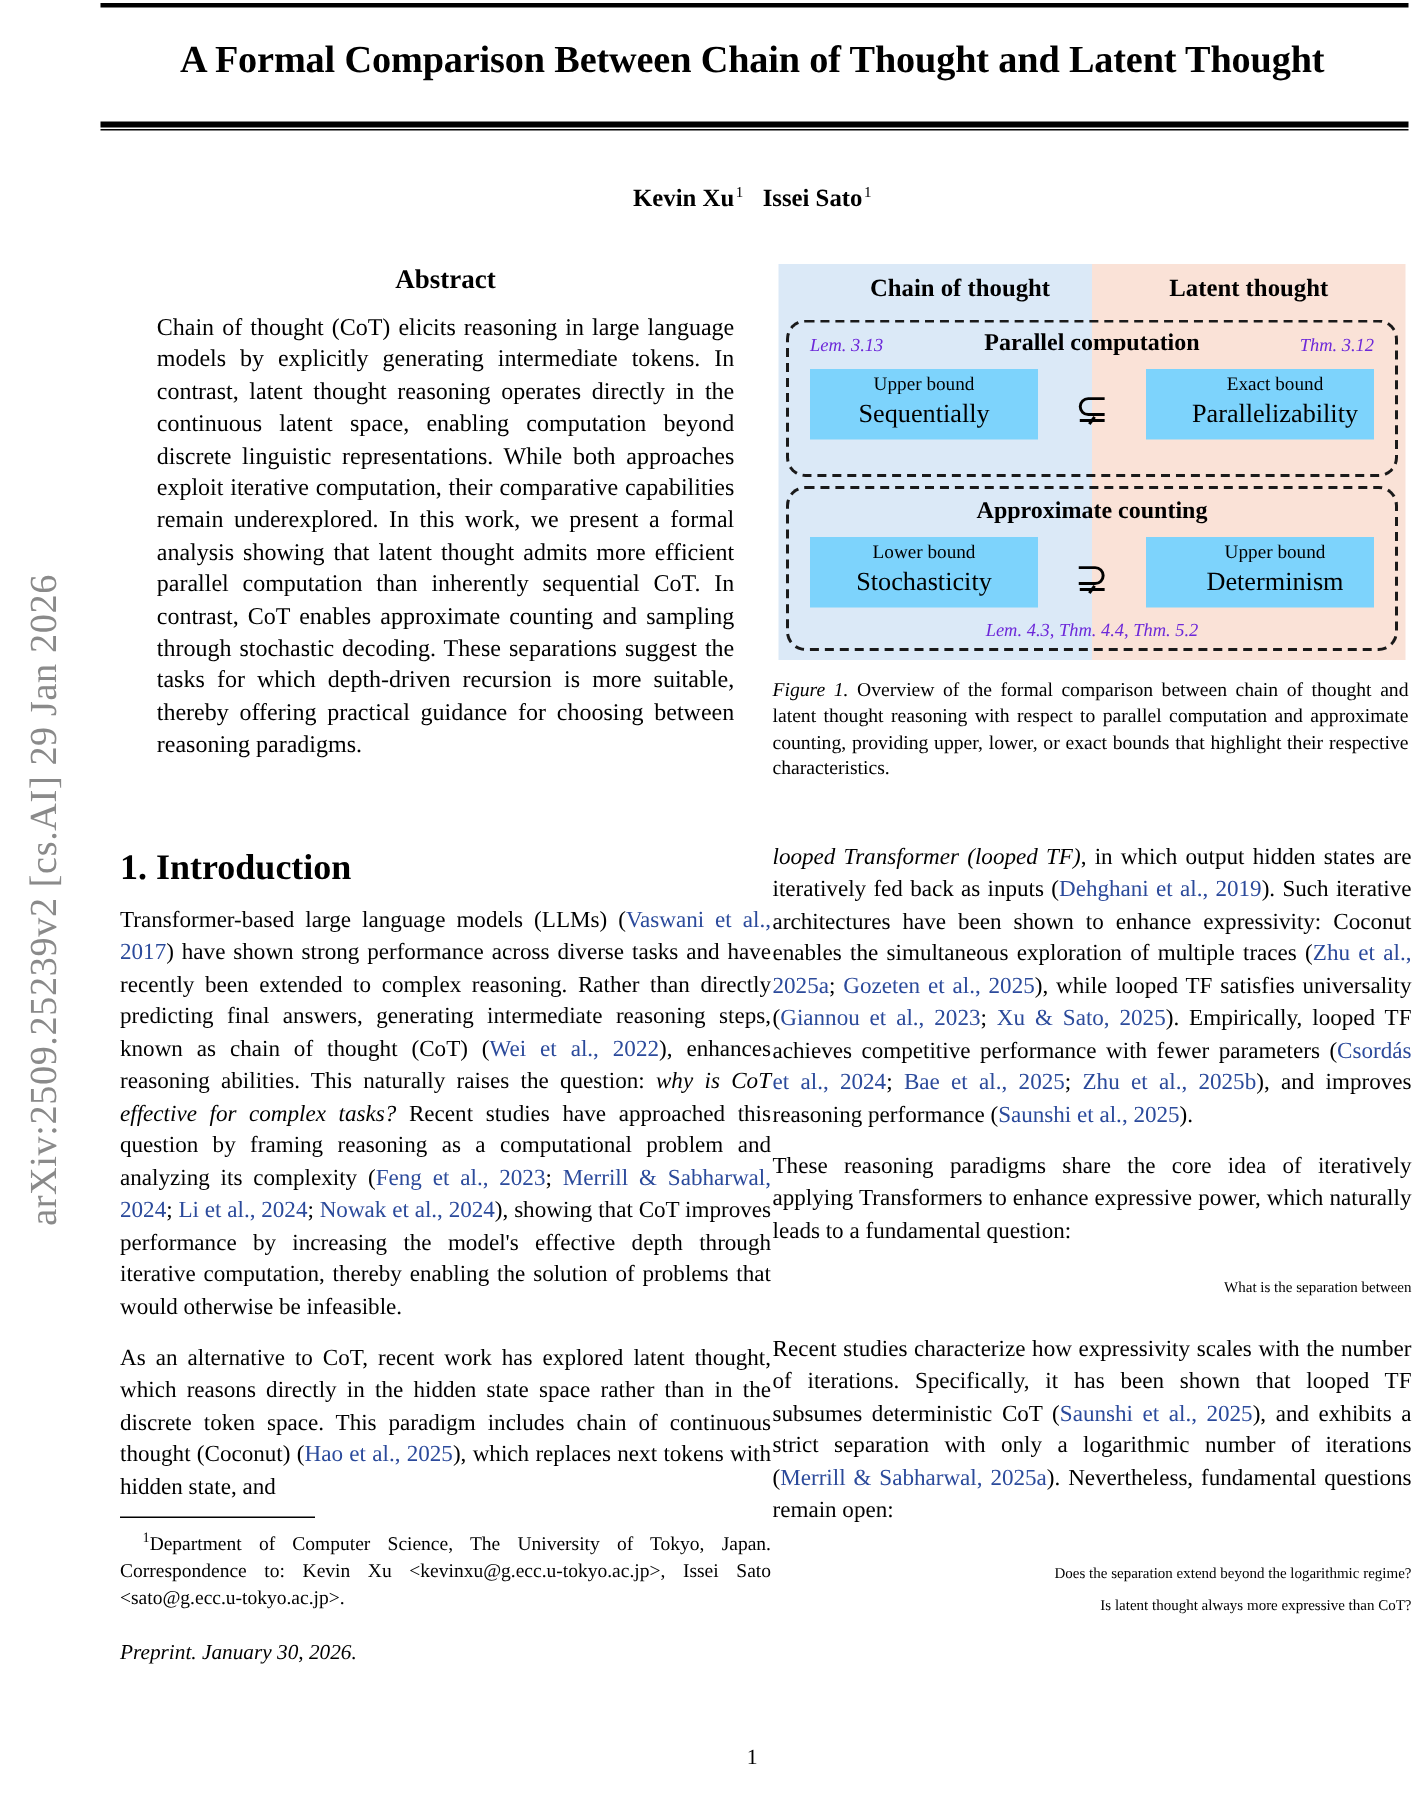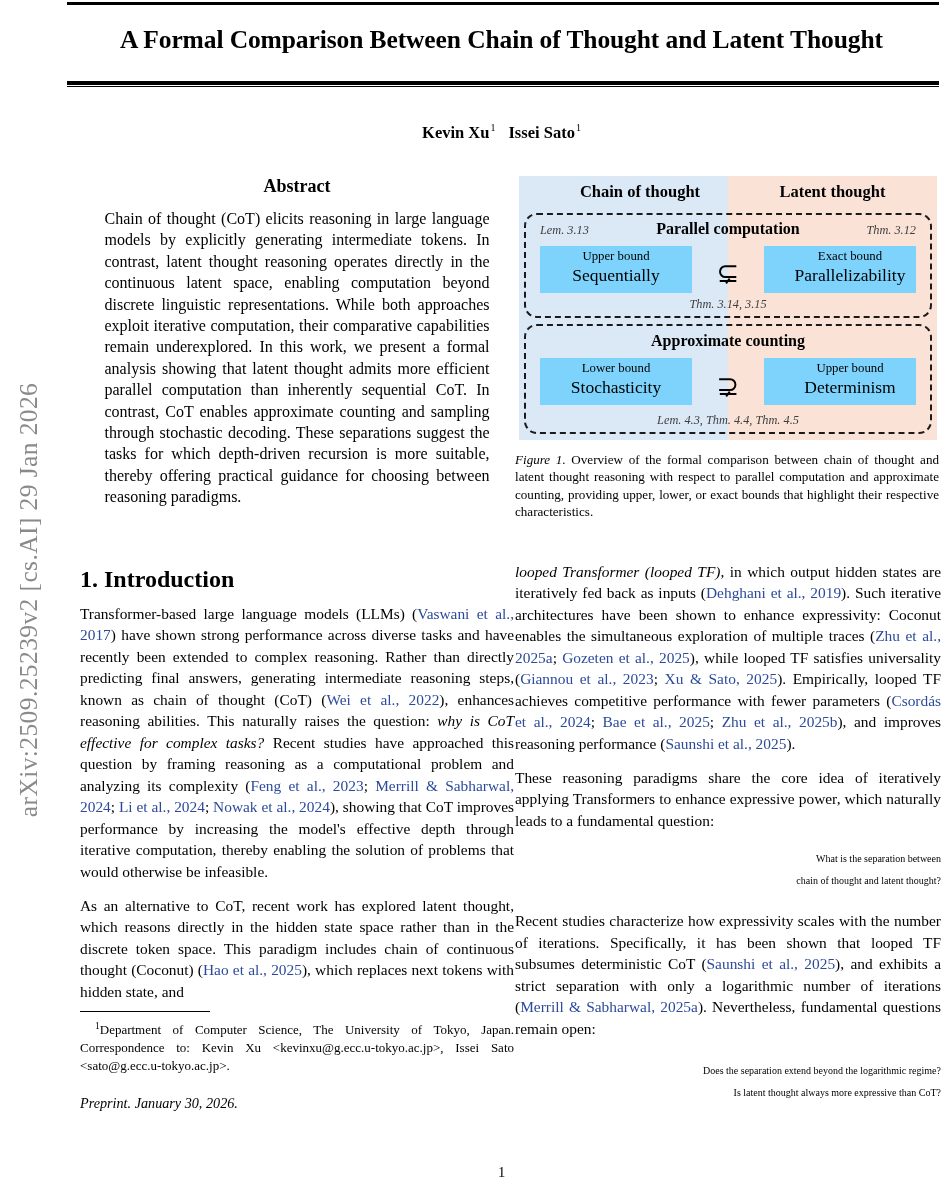--- a/index.html
+++ b/index.html
@@ -219,21 +219,21 @@
     text-align: center;
     font-size: 16px;
     font-weight: bold;
   }
   .panel-title.bottom-pos { top: 6px; }
 
   .panel-ref {
     position: absolute;
     font-style: italic;
     font-size: 12.3px;
-    color: #404040;
+    color: #6d28d9;
     white-space: nowrap;
     font-family: Liberation Serif, serif;
   }
   .panel-ref.tl { left: 14px; top: 8px; }
   .panel-ref.tr { right: 14px; top: 8px; }
   .panel-ref.bc {
     left: 0; bottom: 4px;
     width: 100%; text-align: center;
   }
 
@@ -335,54 +335,52 @@
             <div class="bound-value">Sequentially</div>
           </div>
 
           <div class="rel-symbol top-panel">⊊</div>
 
           <div class="bound-box right-pos top-panel">
             <div class="bound-label">Exact bound</div>
             <div class="bound-value">Parallelizability</div>
           </div>
 
-          <div class="panel-ref bc">Thm. 3.14, 3.15</div>
         </div>
 
         <div class="fig-panel bottom">
           <div class="panel-title bottom-pos">Approximate counting</div>
 
           <div class="bound-box left-pos bottom-panel">
             <div class="bound-label">Lower bound</div>
             <div class="bound-value">Stochasticity</div>
           </div>
 
           <div class="rel-symbol bottom-panel">⊋</div>
 
           <div class="bound-box right-pos bottom-panel">
             <div class="bound-label">Upper bound</div>
             <div class="bound-value">Determinism</div>
           </div>
 
-          <div class="panel-ref bc">Lem. 4.3, Thm. 4.4, Thm. 4.5</div>
+          <div class="panel-ref bc">Lem. 4.3, Thm. 4.4, Thm. 5.2</div>
         </div>
       </div>
 
       <div class="fig-caption"><span class="fignum">Figure 1.</span><span> Overview of the formal comparison between chain of thought and latent thought reasoning with respect to parallel computation and approximate counting, providing upper, lower, or exact bounds that highlight their respective characteristics.</span></div>
     </div>
 
     <div style="height:40px"></div>
 
     <p class="para"><span class="ital">looped Transformer (looped TF)</span><span>, in which output hidden states are iteratively fed back as inputs (</span><span class="cite">Dehghani et al., 2019</span><span>). Such iterative architectures have been shown to enhance expressivity: Coconut enables the simultaneous exploration of multiple traces (</span><span class="cite">Zhu et al., 2025a</span><span>; </span><span class="cite">Gozeten et al., 2025</span><span>), while looped TF satisfies universality (</span><span class="cite">Giannou et al., 2023</span><span>; </span><span class="cite">Xu &amp; Sato, 2025</span><span>). Empirically, looped TF achieves competitive performance with fewer parameters (</span><span class="cite">Csordás et al., 2024</span><span>; </span><span class="cite">Bae et al., 2025</span><span>; </span><span class="cite">Zhu et al., 2025b</span><span>), and improves reasoning performance (</span><span class="cite">Saunshi et al., 2025</span><span>).</span></p>
 
     <p class="para">These reasoning paradigms share the core idea of iteratively applying Transformers to enhance expressive power, which naturally leads to a fundamental question:</p>
 
     <div class="quote-block">
       <div>What is the separation between</div>
-      <div>chain of thought and latent thought?</div>
     </div>
 
     <p class="para"><span>Recent studies characterize how expressivity scales with the number of iterations. Specifically, it has been shown that looped TF subsumes deterministic CoT (</span><span class="cite">Saunshi et al., 2025</span><span>), and exhibits a strict separation with only a logarithmic number of iterations (</span><span class="cite">Merrill &amp; Sabharwal, 2025a</span><span>). Nevertheless, fundamental questions remain open:</span></p>
 
     <div class="quote-block lower">
       <div>Does the separation extend beyond the logarithmic regime?</div>
       <div>Is latent thought always more expressive than CoT?</div>
     </div>
   </div>
 

